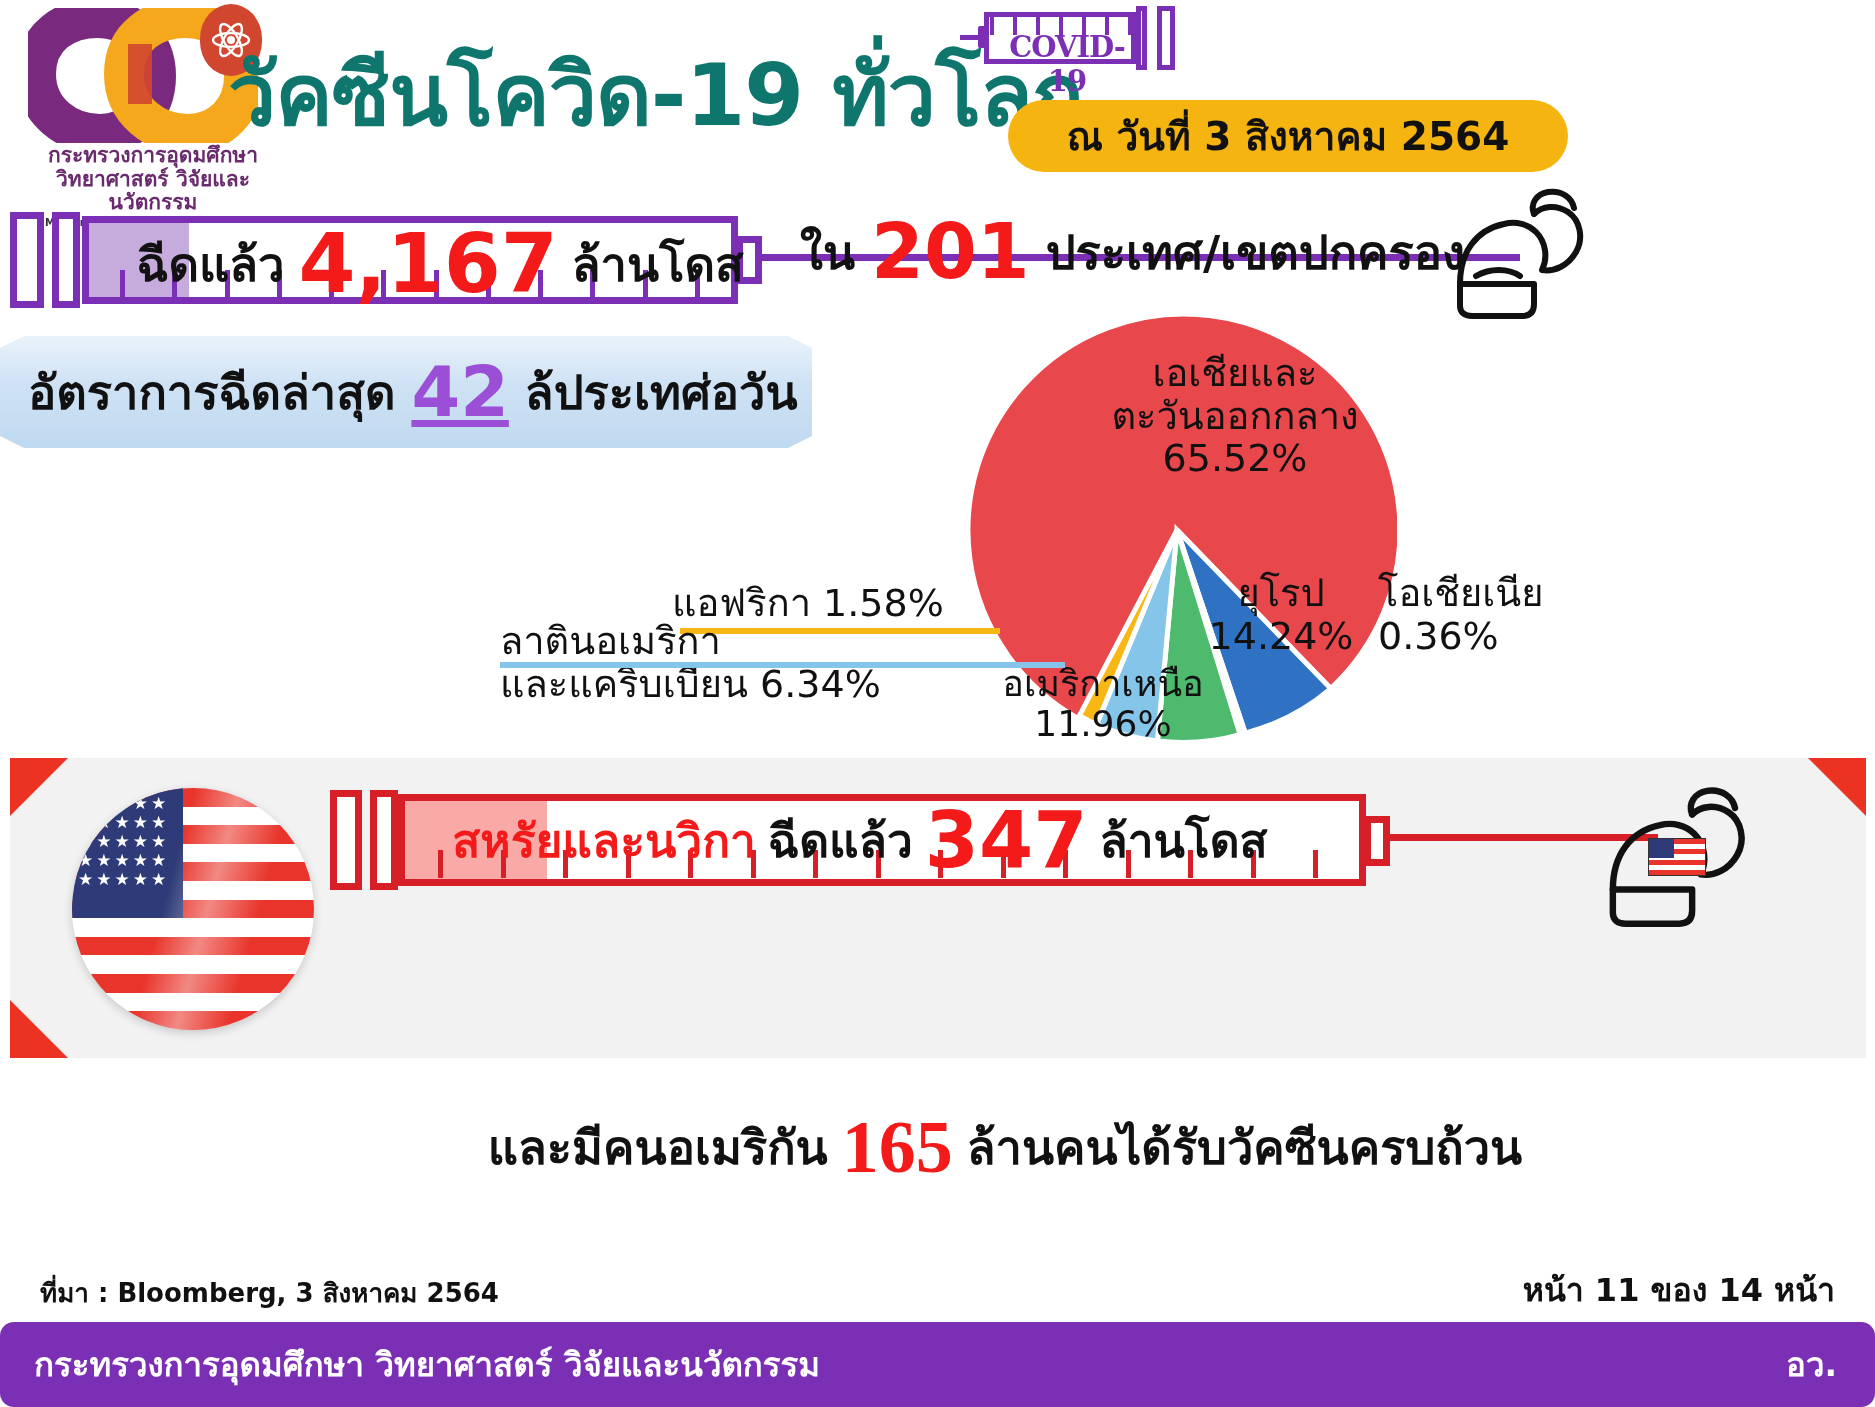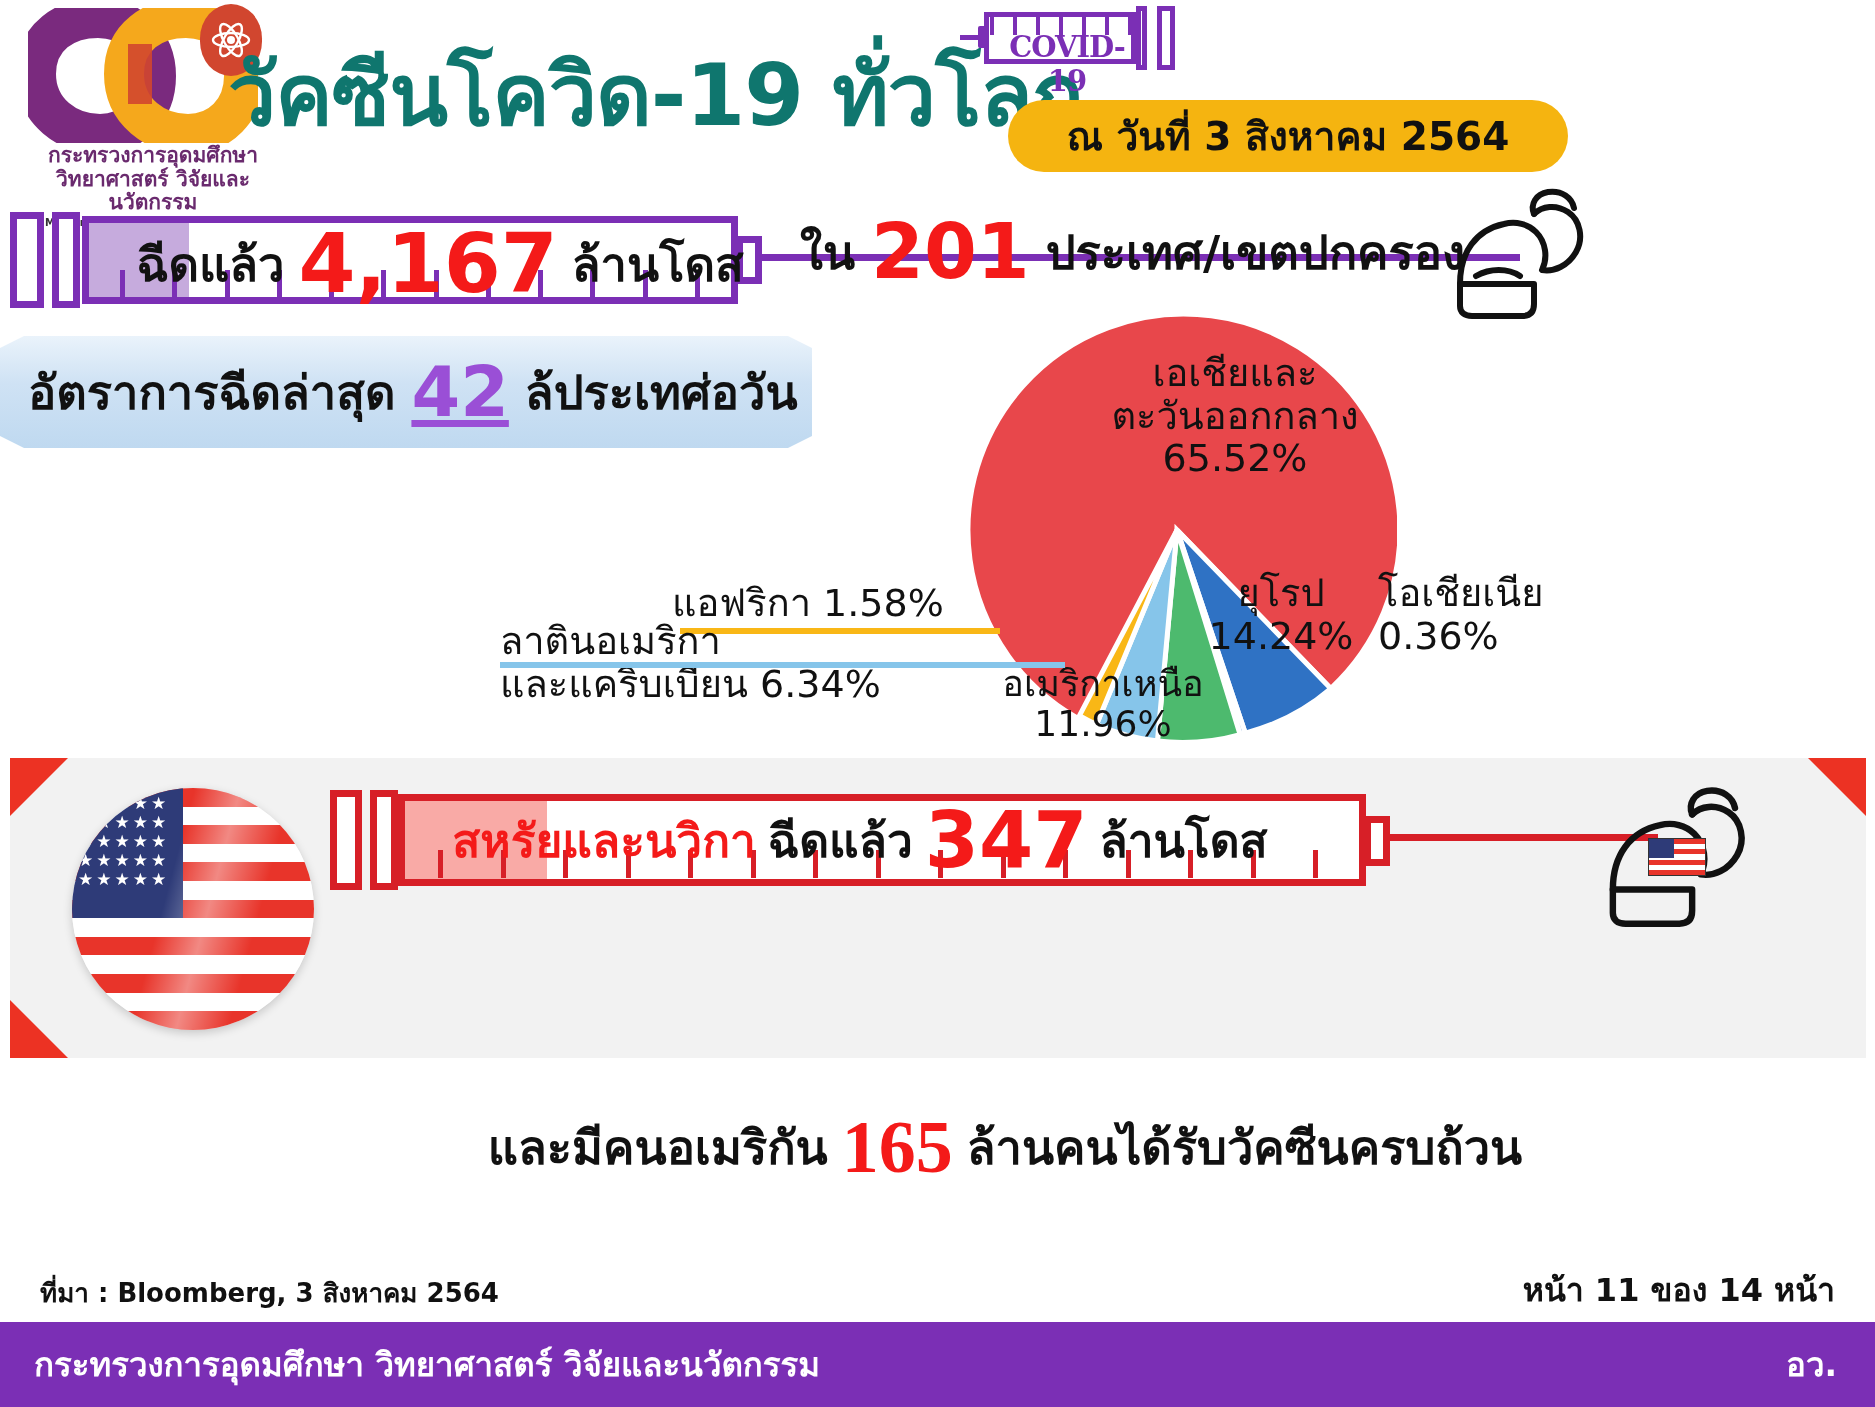--- a/index.html
+++ b/index.html
@@ -196,21 +196,21 @@
 
   
   .src{
     position:absolute;left:40px;top:1272px;font-size:26px;font-weight:bold;color:#111;
   }
   .page-no{
     position:absolute;right:40px;top:1264px;font-size:32px;font-weight:bold;color:#111;
   }
   .footbar{
     position:absolute;left:0;top:1322px;width:1875px;height:85px;background:#7b2fb5;
-    display:flex;align-items:center;
+    display:flex;align-items:center;border-radius:14px;
   }
   .footbar .fl{margin-left:34px;font-size:33px;font-weight:bold;color:#fff;}
   .footbar .fr{margin-left:auto;margin-right:38px;font-size:33px;font-weight:bold;color:#fff;}
 </style>
 </head>
 <body>
 
 <div id="page">
 
   <div class="logo-wrap">

